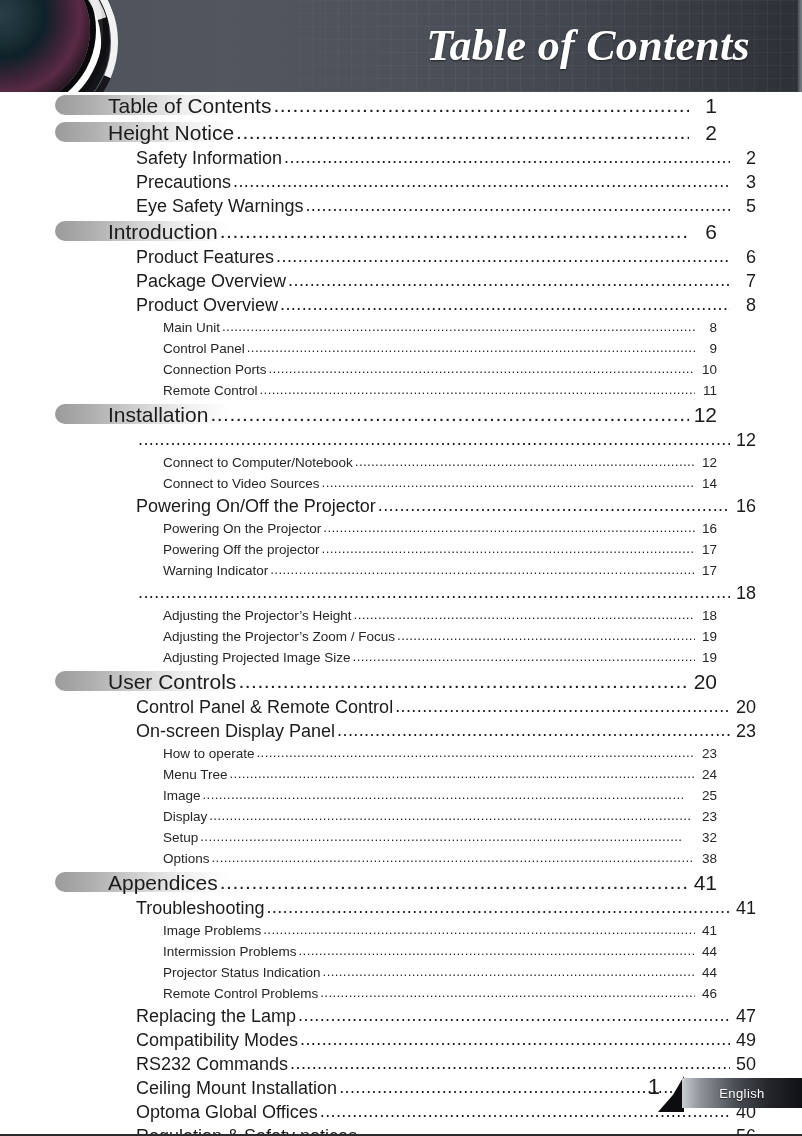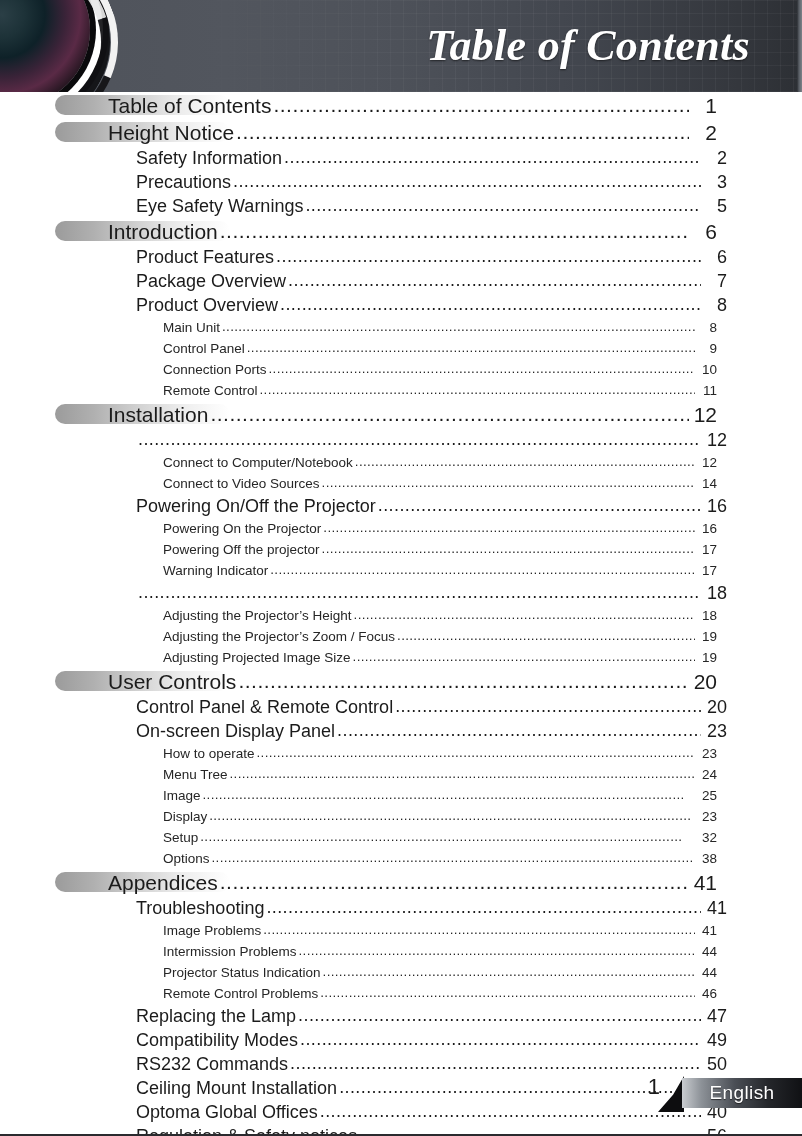--- a/index.html
+++ b/index.html
@@ -103,21 +103,21 @@
     position:absolute;left:0;top:3px;
     width:175px;height:20px;
     border-radius:10px;
     background:linear-gradient(90deg,#9b9b9b 0%, #b0b0b0 22%, #d2d2d2 48%, #ededed 72%, #ffffff 100%);
     z-index:-1;
   }
 
   
   .lvl2{
     height:24px;
-    margin-left:136px;margin-right:75px;
+    margin-left:136px;margin-right:46px;
     font-size:18px;
     align-items:center;
   }
   .lvl2 .dots{font-size:18px;letter-spacing:.4px;}
   .lvl2 .pg{font-size:18px;min-width:24px;}
 
   
   .lvl3{
     height:21px;
     margin-left:163px;margin-right:85px;
@@ -132,21 +132,21 @@
   .footer{
     position:absolute;left:0;bottom:0;width:802px;height:72px;
   }
   .foot-banner{
     position:absolute;right:0;top:14px;
     width:120px;height:30px;
     background:linear-gradient(90deg,#c9ccd0 0%, #8d9298 16%, #4a4e55 44%, #24262a 72%, #101114 100%);
     display:flex;align-items:center;justify-content:center;
   }
   .foot-lang{
-    color:#ffffff;font-size:19px;letter-spacing:.4px;
+    color:#ffffff;font-size:13px;letter-spacing:.4px;
     text-shadow:0 1px 1px rgba(0,0,0,.6);
   }
   .foot-swoosh{
     position:absolute;right:118px;top:12px;
     width:26px;height:36px;
     background:#0d0d0f;
     -webkit-clip-path:polygon(100% 0, 100% 100%, 0% 100%, 58% 52%);
             clip-path:polygon(100% 0, 100% 100%, 0% 100%, 58% 52%);
   }
   .foot-pageno{

